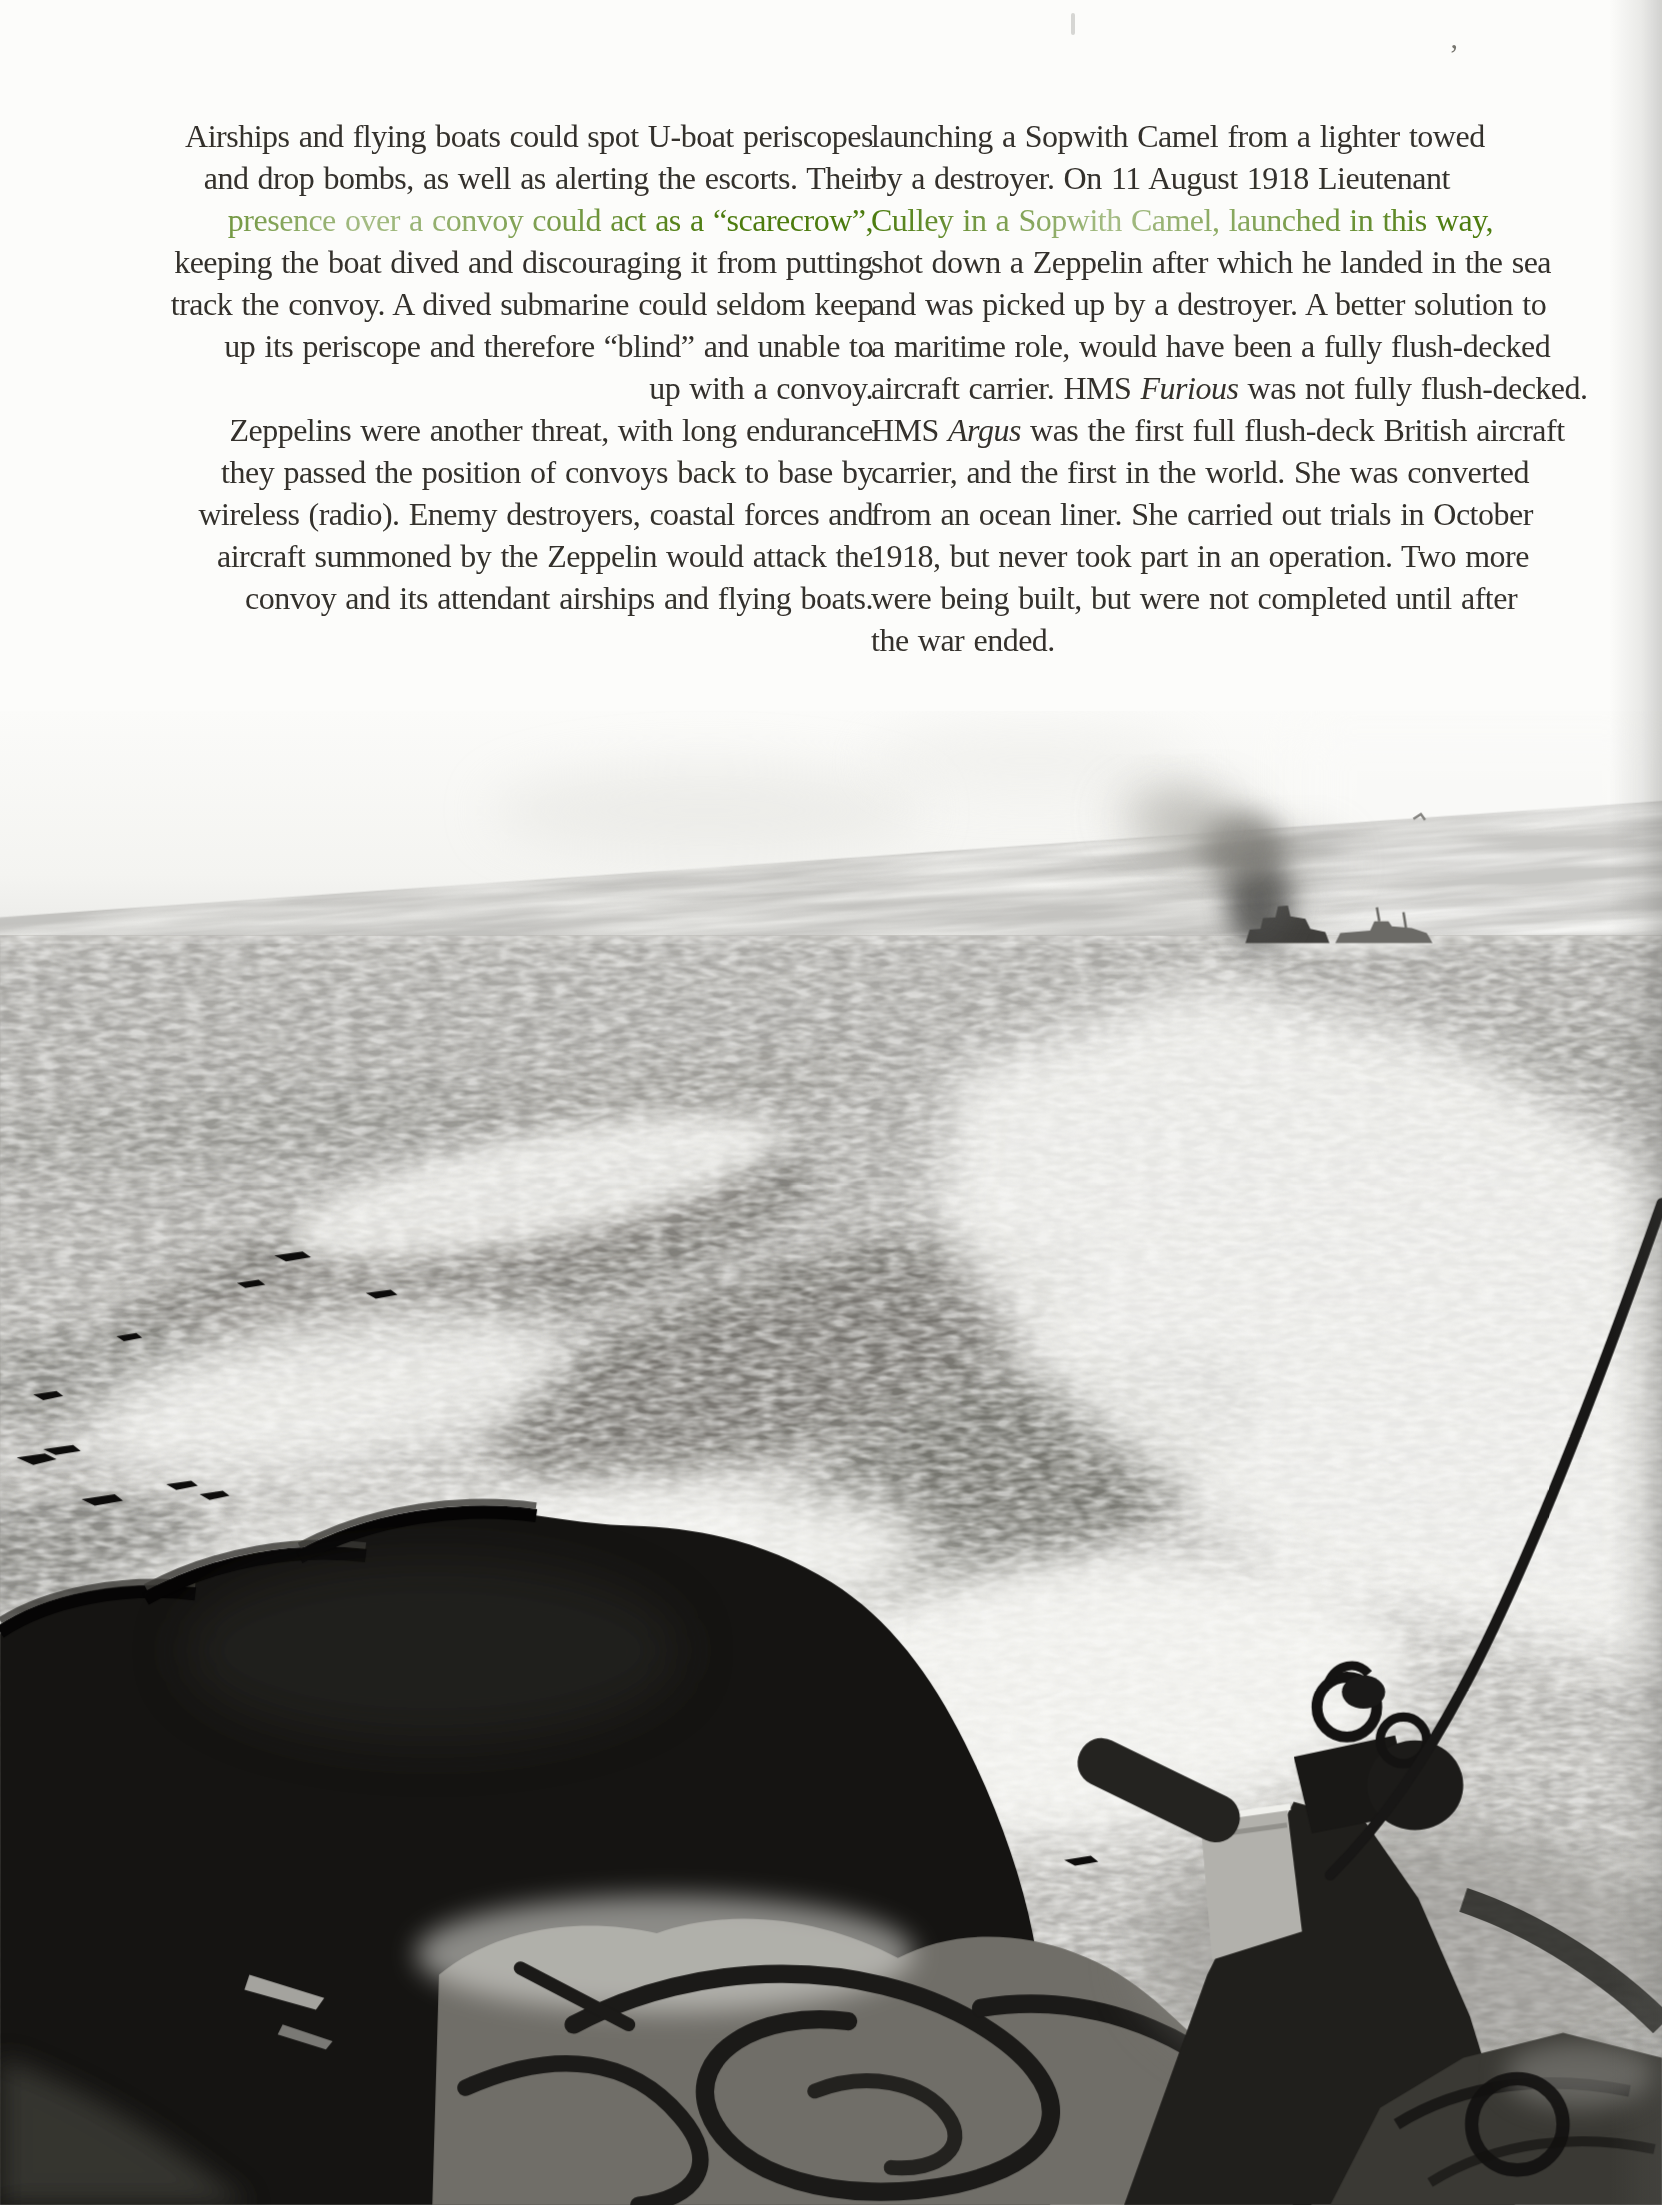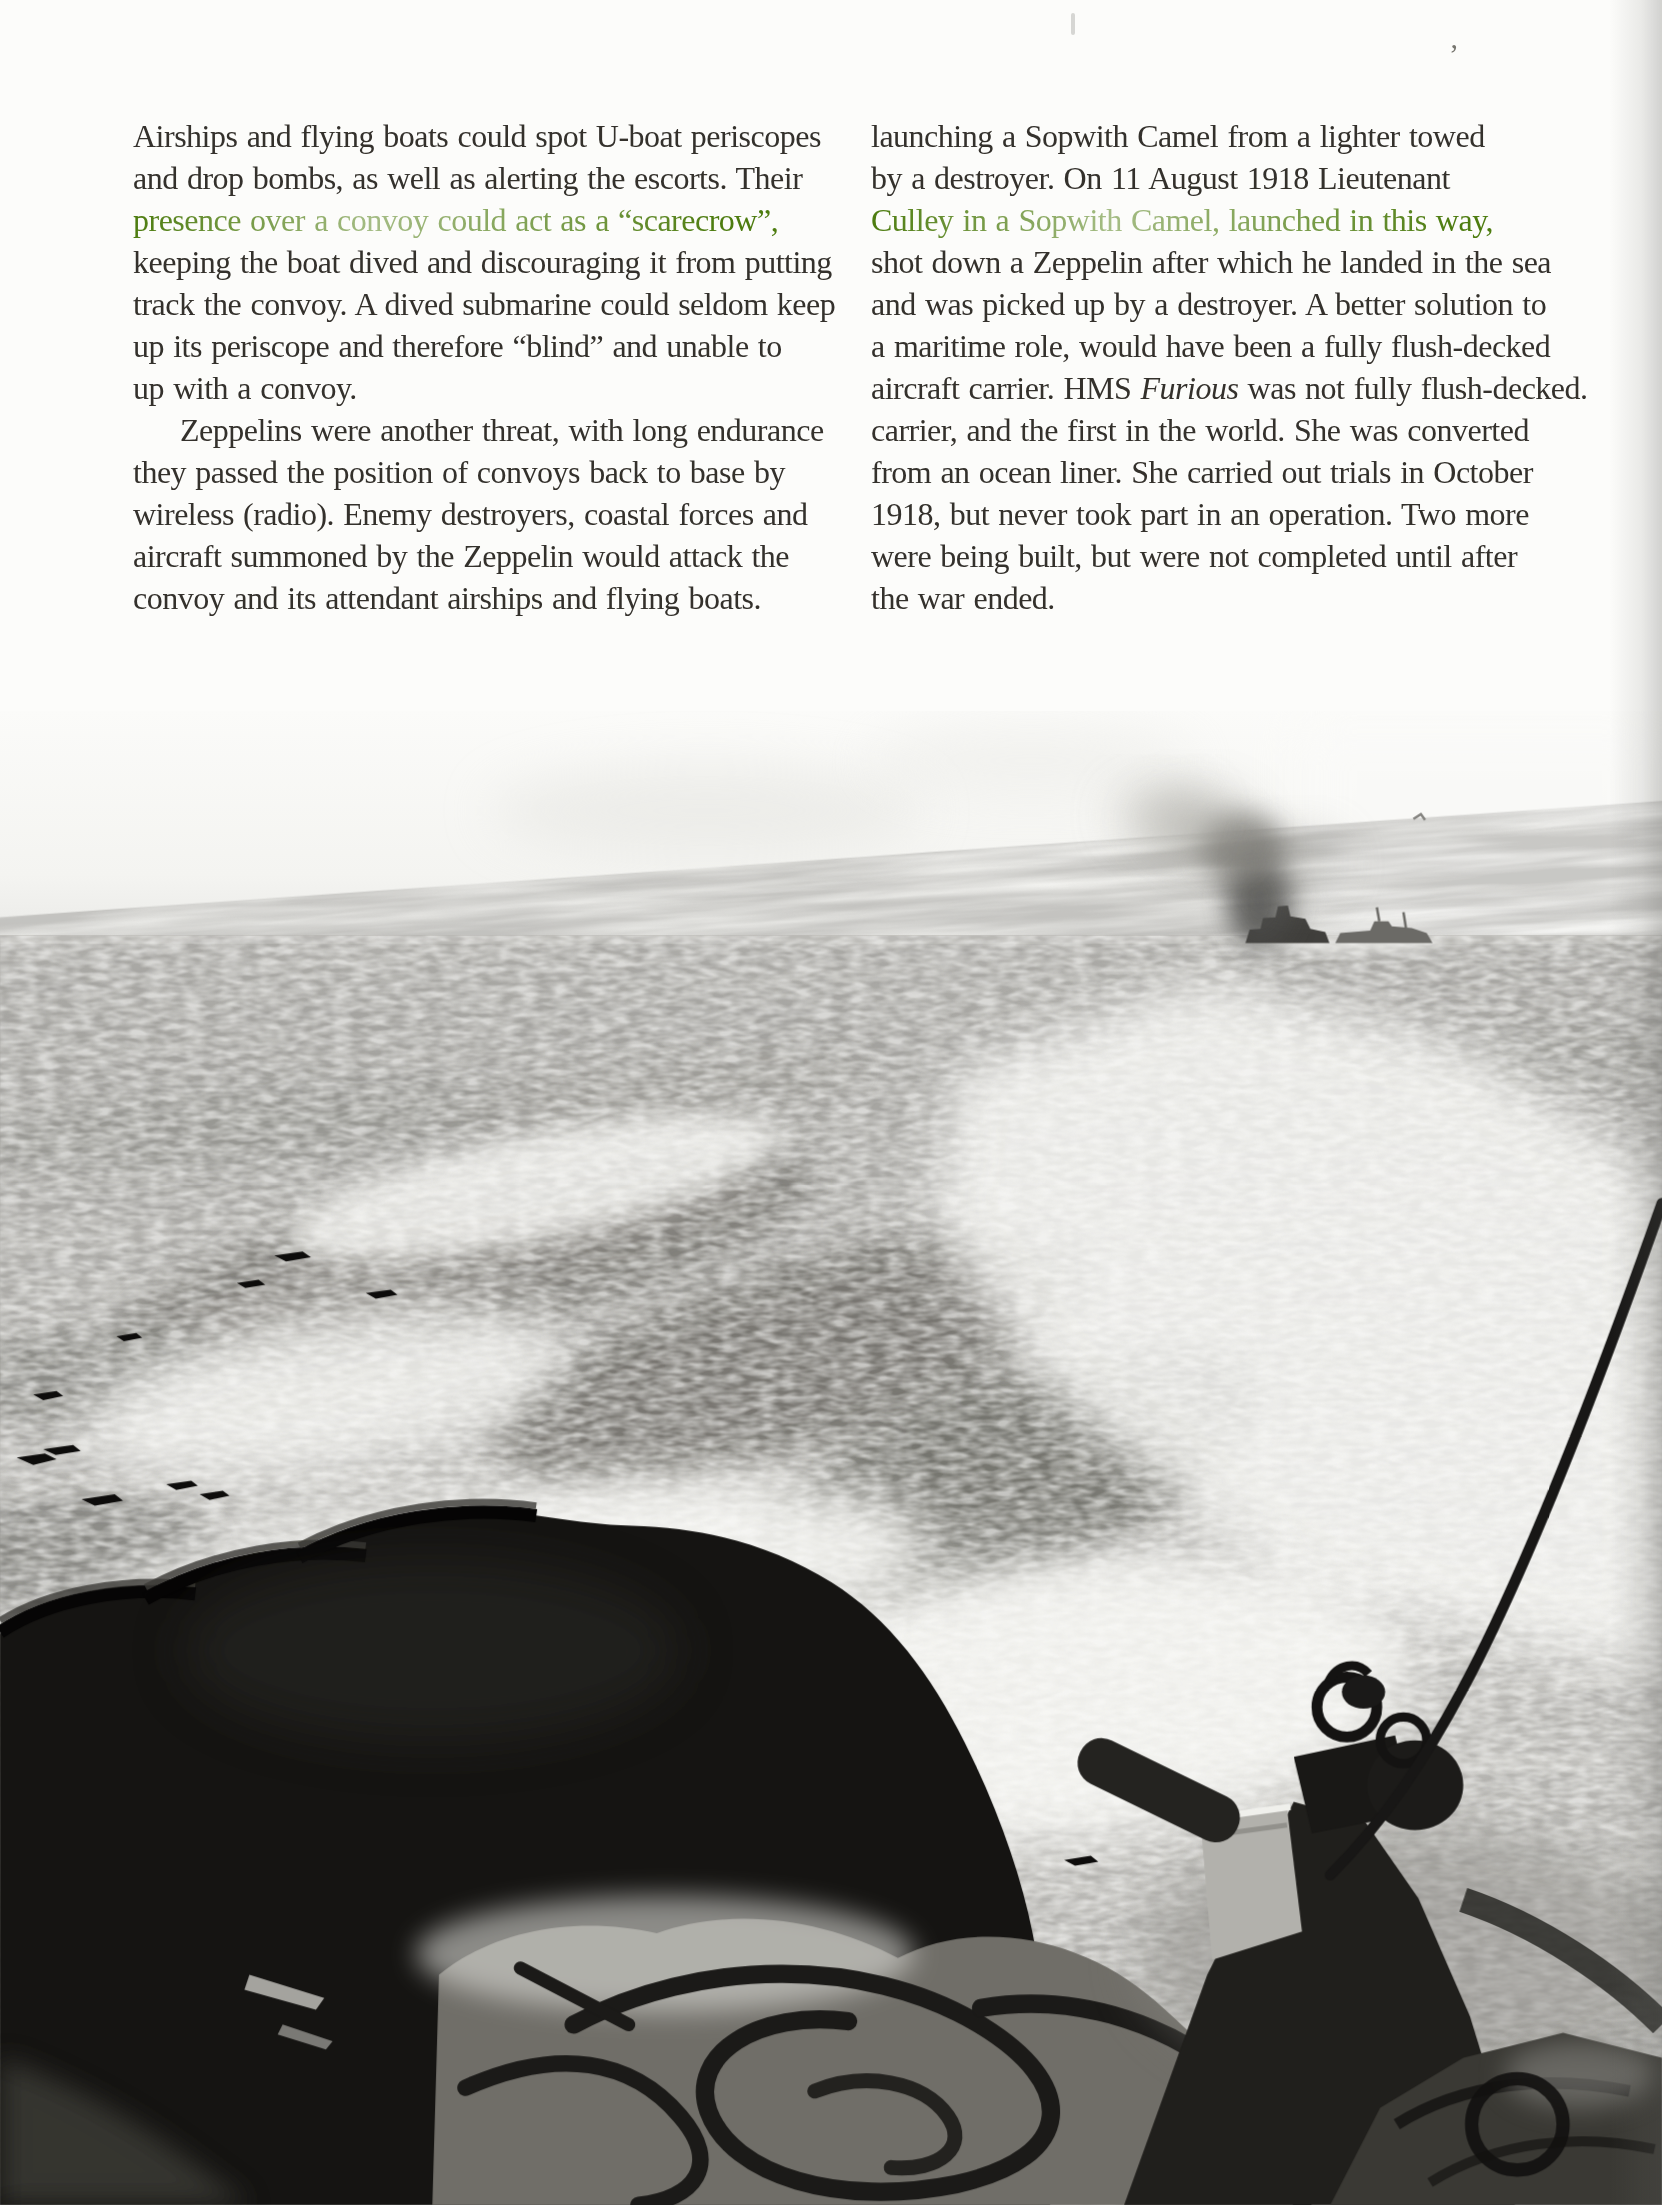--- a/index.html
+++ b/index.html
@@ -8,21 +8,21 @@
     position:relative;width:1662px;height:2205px;
     background:#fcfcfa;
     font-family:"Liberation Serif","DejaVu Serif",serif;
     color:#34312c;
   }
   .col{
     position:absolute;top:115px;width:748px;
     font-size:32px;line-height:42px;
     letter-spacing:-0.5px;word-spacing:1.7px;
   }
-  .col-left{left:133px;}
+  .col-left{left:125px;text-align:right;}
   .col-right{left:871px;}
   .line{white-space:nowrap;height:42px;}
   .indent{text-indent:47px;font-family:Liberation Serif, serif;}
   .faded{
     color:#4d7c0f;filter:blur(0.7px);
     -webkit-mask-image:linear-gradient(90deg,rgba(0,0,0,1) 0%,rgba(0,0,0,.5) 32%,rgba(0,0,0,.75) 58%,rgba(0,0,0,1) 78%);
     mask-image:linear-gradient(90deg,rgba(0,0,0,1) 0%,rgba(0,0,0,.5) 32%,rgba(0,0,0,.75) 58%,rgba(0,0,0,1) 78%);
   }
   em{font-style:italic;}
   .photo{
@@ -59,20 +59,23 @@
 
   <section class="col col-right">
     <div class="line">launching a Sopwith Camel from a lighter towed</div>
     <div class="line">by a destroyer. On 11 August 1918 Lieutenant</div>
     <div class="line faded">Culley in a Sopwith Camel, launched in this way,</div>
     <div class="line">shot down a Zeppelin after which he landed in the sea</div>
     <div class="line">and was picked up by a destroyer. A better solution to</div>
     <div class="line">a maritime role, would have been a fully flush-decked</div>
     <div class="line">
       <span>aircraft carrier. HMS </span><em>Furious</em><span> was not fully flush-decked.</span>
+    </div>
+    <div class="line">
+      <span>HMS </span><em>Argus</em><span> was the first full flush-deck British aircraft</span>
     </div>
     <div class="line">carrier, and the first in the world. She was converted</div>
     <div class="line">from an ocean liner. She carried out trials in October</div>
     <div class="line">1918, but never took part in an operation. Two more</div>
     <div class="line">were being built, but were not completed until after</div>
     <div class="line">the war ended.</div>
   </section>
 
   <figure class="photo" role="img" aria-label="Black-and-white photograph taken over the stern of a fast motor boat at sea: a churning white wake, two escort ships on the horizon with one trailing dark smoke, a large depth-charge canister and coiled ropes on the afterdeck, and stern gear with a thin rod angling toward the upper right.">
     <svg viewBox="0 0 1999 1797" preserveAspectRatio="none">

